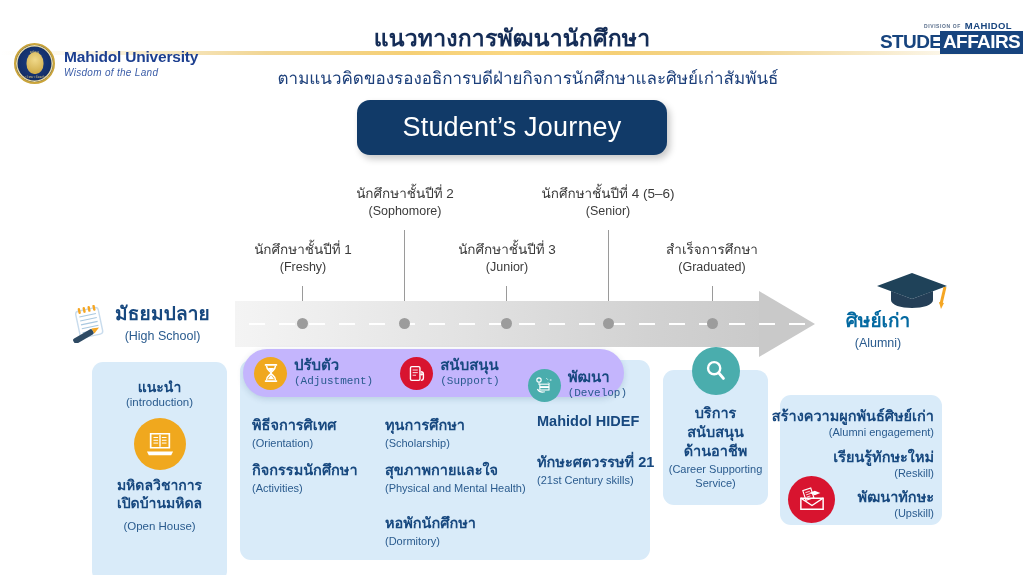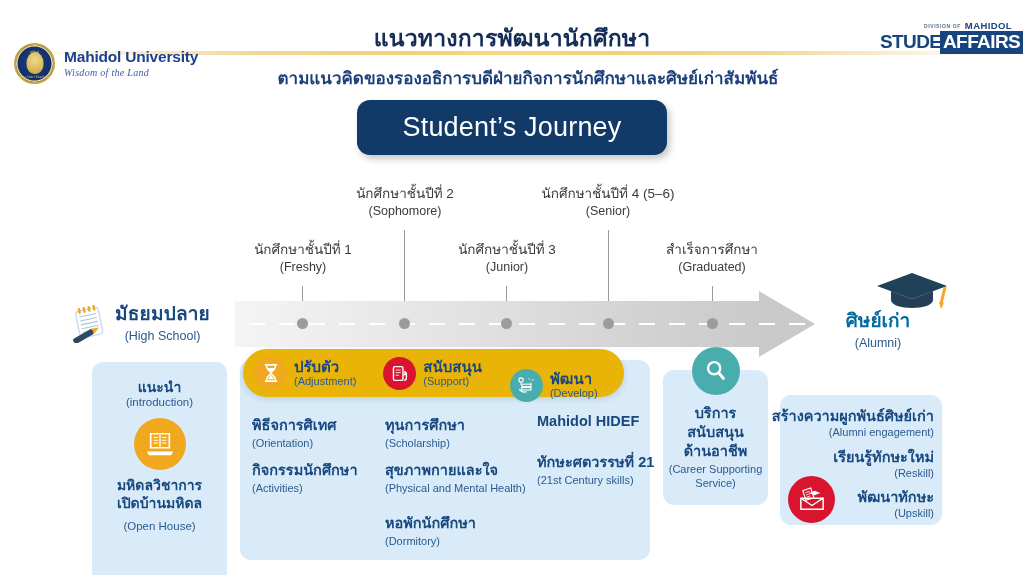--- a/index.html
+++ b/index.html
@@ -24,27 +24,27 @@
     background: radial-gradient(circle at 50% 45%, #1b3f86 0%, #14306a 58%, #0f2552 100%);
     border: 2.5px solid #caa43a; position:relative; flex:none;
     box-shadow: inset 0 0 0 1.5px #e9dca8; }
   .mu-seal::after { content:""; position:absolute; left:50%; top:48%; transform:translate(-50%,-50%);
     width:17px; height:22px; border-radius:50% 50% 45% 45%;
     background: radial-gradient(circle at 50% 35%, #f0d98a, #c9a33c); }
   .mu-seal .arc-top, .mu-seal .arc-bot { position:absolute; left:0; right:0; text-align:center;
     font-size:3.4px; color:#d9c27e; letter-spacing:.2px; }
   .mu-seal .arc-top { top:3.5px; } .mu-seal .arc-bot { bottom:3px; }
   .mu-name { font-size:15.5px; font-weight:bold; color:#1d3f8f; letter-spacing:-0.2px; line-height:1.05; }
-  .mu-tag { font-size:10px; color:#2a4fa0; font-family:Liberation Serif, serif; font-style:italic;
+  .mu-tag { font-size:10px; color:#2a4fa0; font-family:Liberation Sans, sans-serif; font-style:italic;
     letter-spacing:.3px; margin-top:2px; opacity:.92; }
 
   .head-title { position:absolute; left:0; right:0; top:20px; text-align:center;
     font-size:23px; font-weight:bold; color:#152d57; letter-spacing:.2px; }
   .head-sub { position:absolute; left:0; right:0; top:64px; text-align:center;
-    font-size:17px; font-weight:bold; color:#1c3f7a;padding-left:32px; }
+    font-size:17px; font-weight:normal; color:#1c3f7a;padding-left:32px; }
 
   .sa-logo { position:absolute; right:12px; top:20px; width:132px; height:34px; }
   .sa-mahidol { position:absolute; right:0; top:0; font-size:9.5px; font-weight:bold;
     color:#17447e; letter-spacing:.4px; }
   .sa-div { position:absolute; left:44px; top:3px; font-size:5px; font-weight:bold;
     color:#5a6f8c; letter-spacing:.6px; }
   .sa-student { position:absolute; left:0; top:11px; font-size:19px; font-weight:bold;
     color:#17447e; letter-spacing:-.6px; }
   .sa-affairs { position:absolute; left:60px; top:11px; background:#17447e; color:#fff;
     font-size:19px; font-weight:bold; letter-spacing:-.6px; padding:0 3px 1px 3px; }
@@ -88,22 +88,22 @@
   .orange-circle { position:absolute; left:50%; top:56px; transform:translateX(-50%);
     width:52px; height:52px; border-radius:50%; background:#f0a81e;
     display:flex; align-items:center; justify-content:center; }
   .c-l-line3 { position:absolute; left:0; right:0; top:115px; text-align:center;
     font-size:14px; color:#17487f; font-weight:bold; line-height:1.25; }
   .c-l-line4 { position:absolute; left:0; right:0; top:158px; text-align:center;
     font-size:11.5px; color:#2a5b8e; }
 
   .card-mid { left:240px; top:360px; width:410px; height:200px; }
   .pill { position:absolute; left:243px; top:349px; width:381px; height:48px;
-    background:#eab308; border-radius:24px; box-shadow:0 2px 6px rgba(20,60,100,.16);
-    display:flex; align-items:center; }
+    background:#c4b5fd; border-radius:24px; box-shadow:0 2px 6px rgba(20,60,100,.16);
+    display:flex; align-items:center;font-family:Liberation Mono, monospace; }
   .pill-item { display:flex; align-items:center; gap:7px; }
   .pill-ico { width:33px; height:33px; border-radius:50%; flex:none;
     display:flex; align-items:center; justify-content:center; }
   .pill-th { font-size:15px; font-weight:bold; line-height:1.05; }
   .pill-en { font-size:11px; line-height:1.1; }
 
   .col-blk { position:absolute; }
   .blk-th { font-size:14.5px; color:#17487f; font-weight:bold; white-space:nowrap; }
   .blk-en { font-size:11px; color:#2a5b8e; white-space:nowrap; margin-top:1px; }
 

